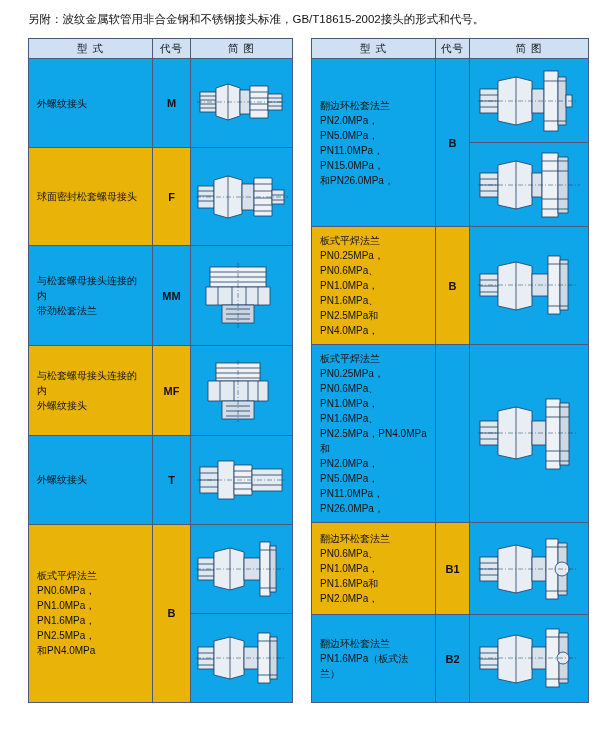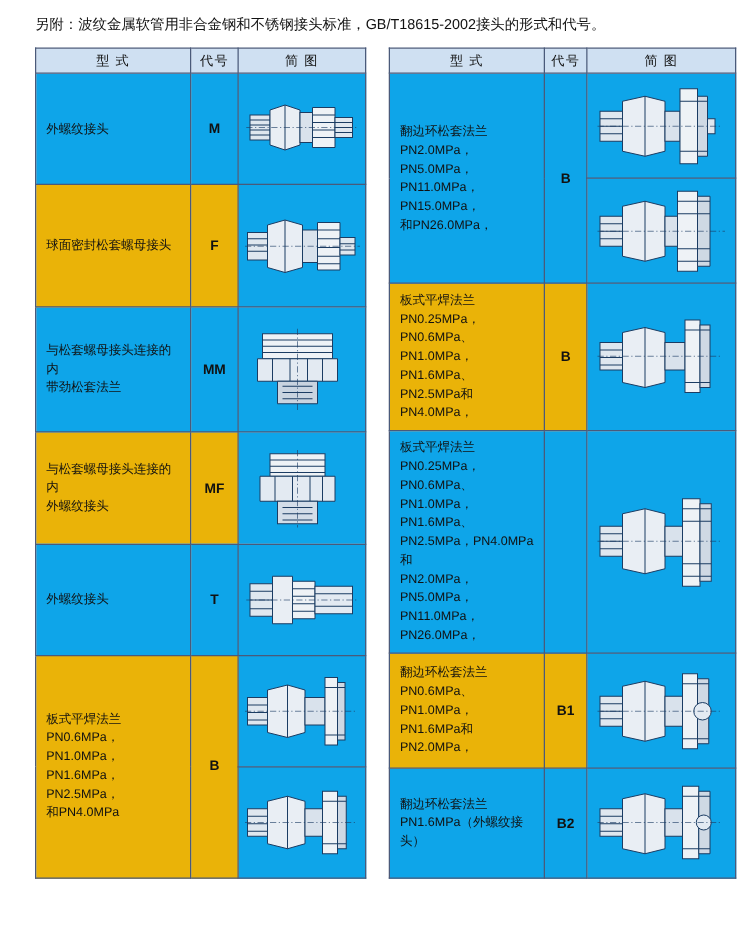--- a/index.html
+++ b/index.html
@@ -454,21 +454,21 @@
                   <line x1="4" y1="38" x2="104" y2="38" stroke-dasharray="5,2,1,2" stroke-width="0.5"></line>
                 </g>
               </svg>
             </div>
           </td>
         </tr>
 
         <tr style="height:88px">
           <td class="type white">
             <span class="tline">翻边环松套法兰</span>
-            <span class="tline">PN1.6MPa（外螺纹接头）</span>
+            <span class="tline">PN1.6MPa（板式法兰）</span>
           </td>
           <td class="code white">B2</td>
           <td class="fig white">
             <div class="fig-wrap">
               <svg width="110" height="72" viewBox="0 0 110 72">
                 <g fill="none" stroke="#1b3c63" stroke-width="0.8">
                   <rect x="6" y="24" width="18" height="22" fill="#dfe7ef"></rect>
                   <line x1="6" y1="30" x2="24" y2="30"></line>
                     <line x1="6" y1="36" x2="24" y2="36"></line>
                     <line x1="6" y1="42" x2="24" y2="42"></line>

